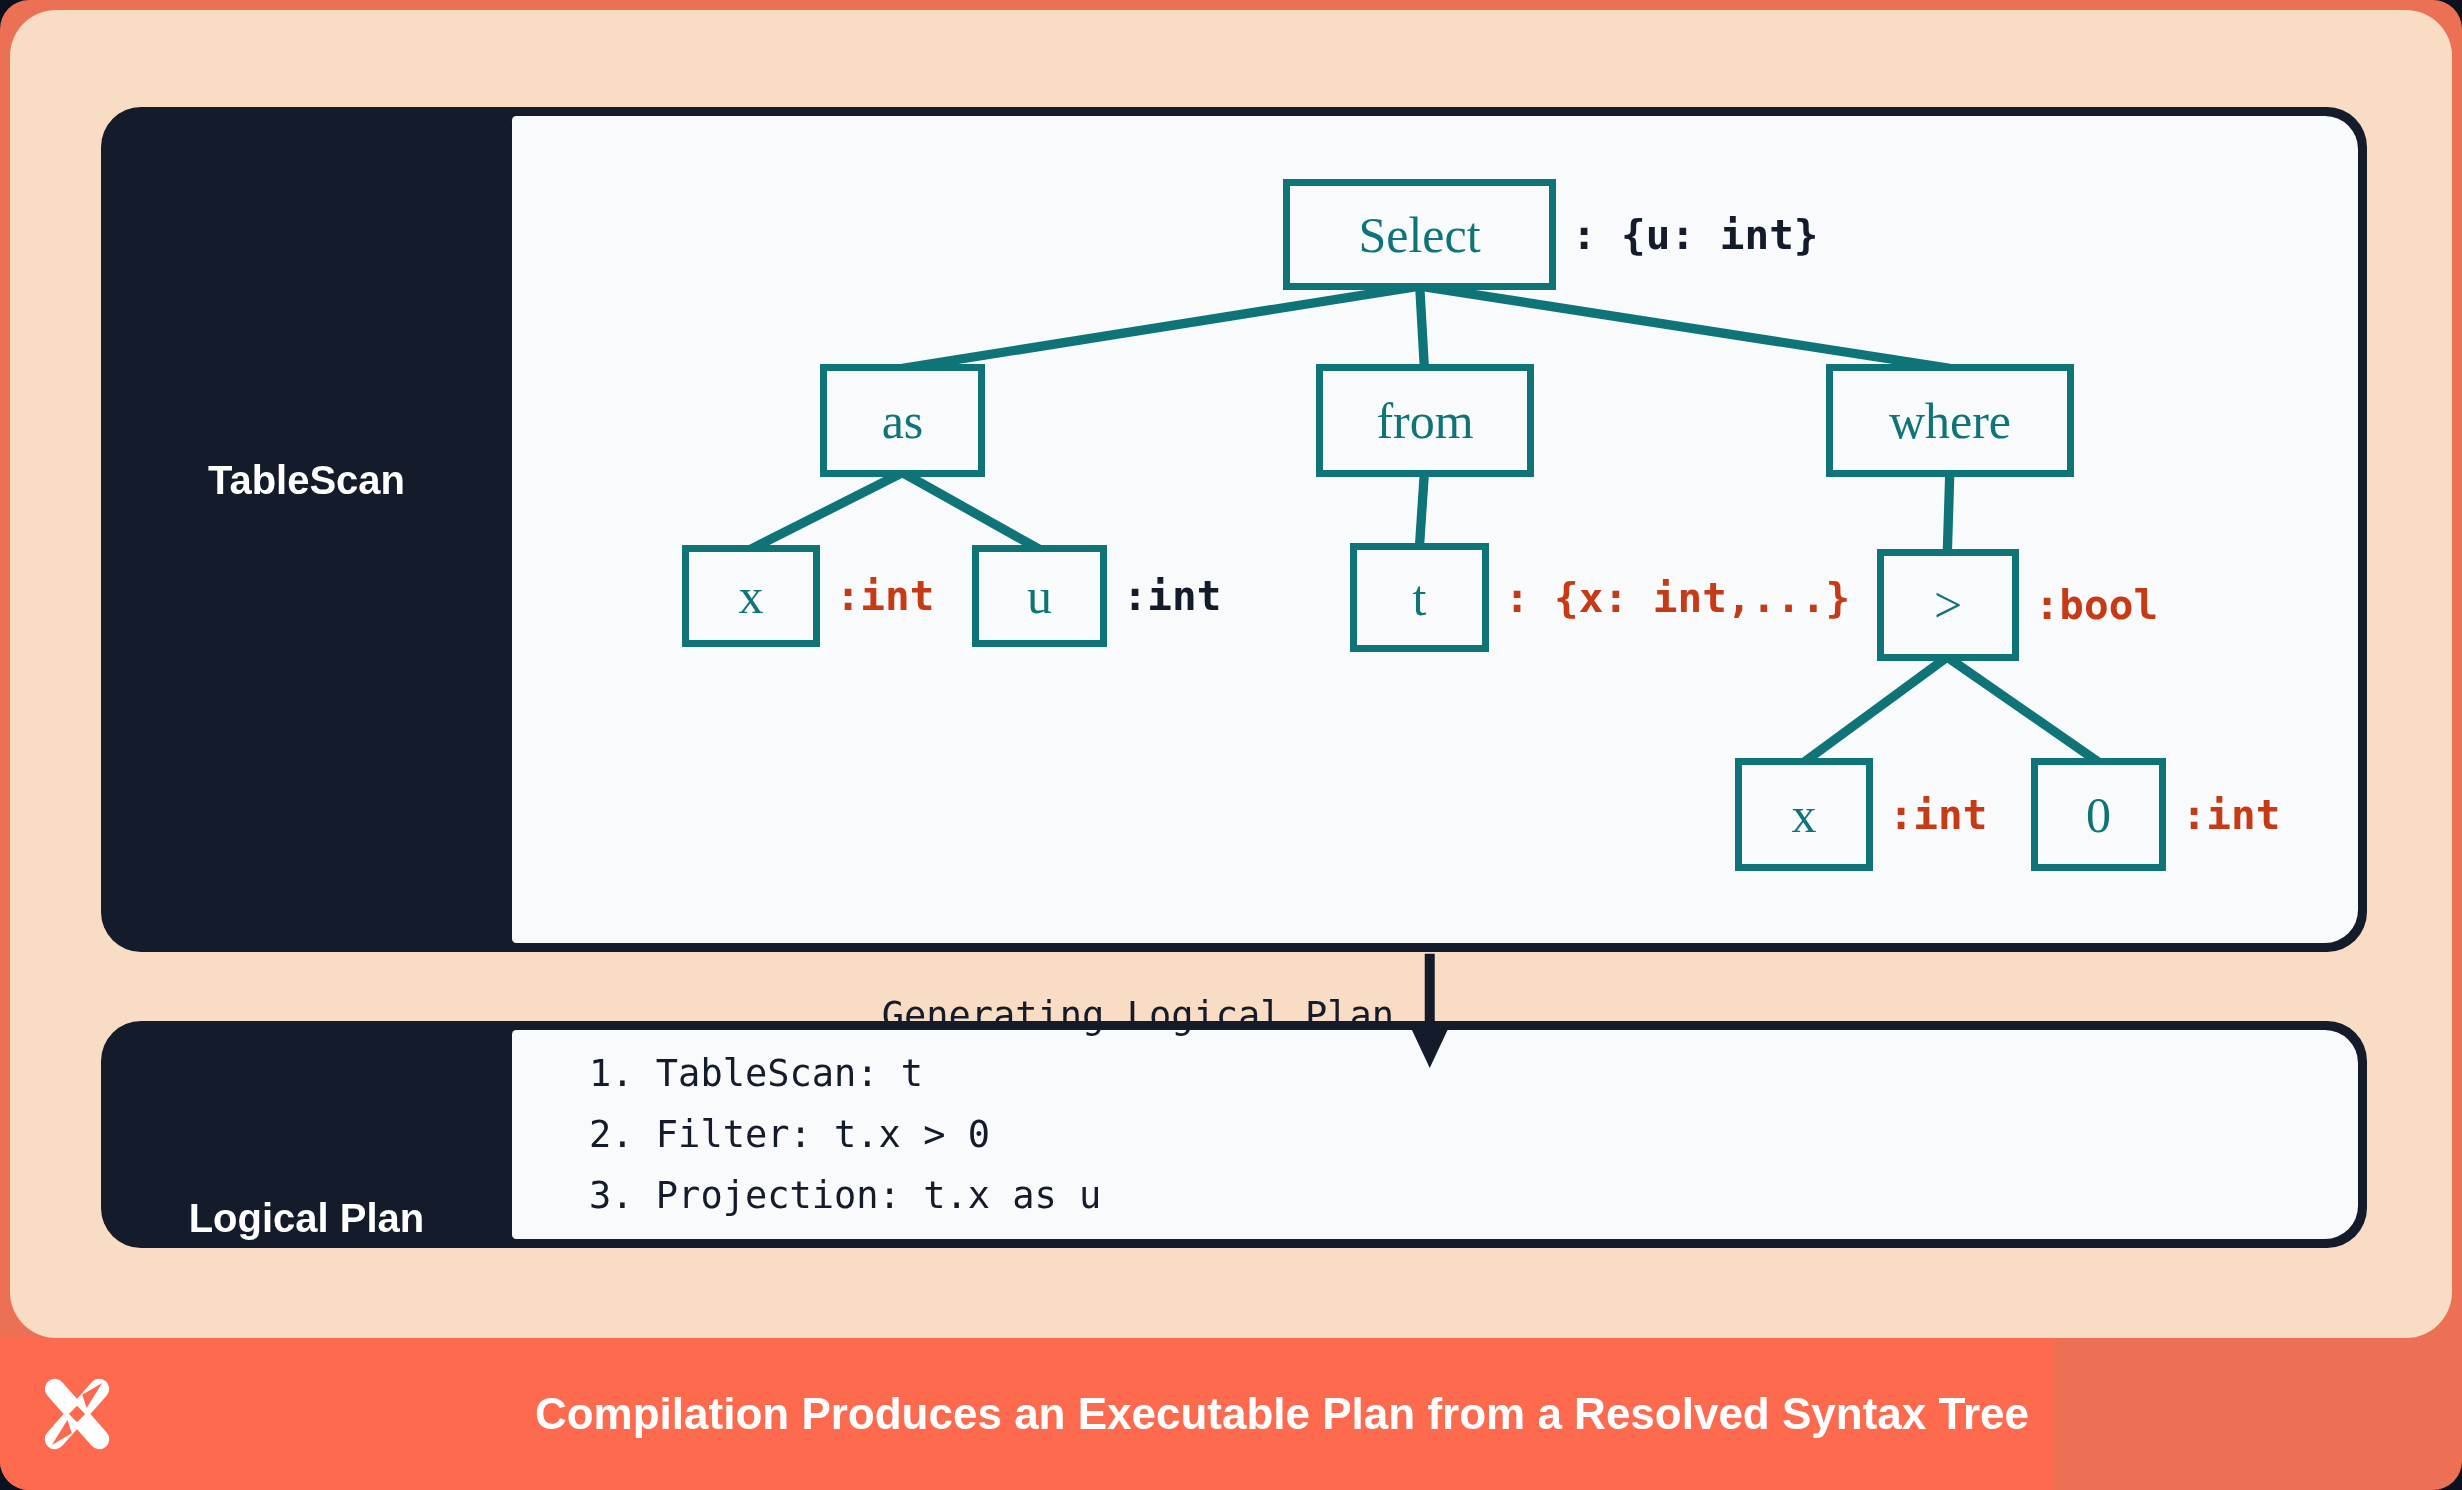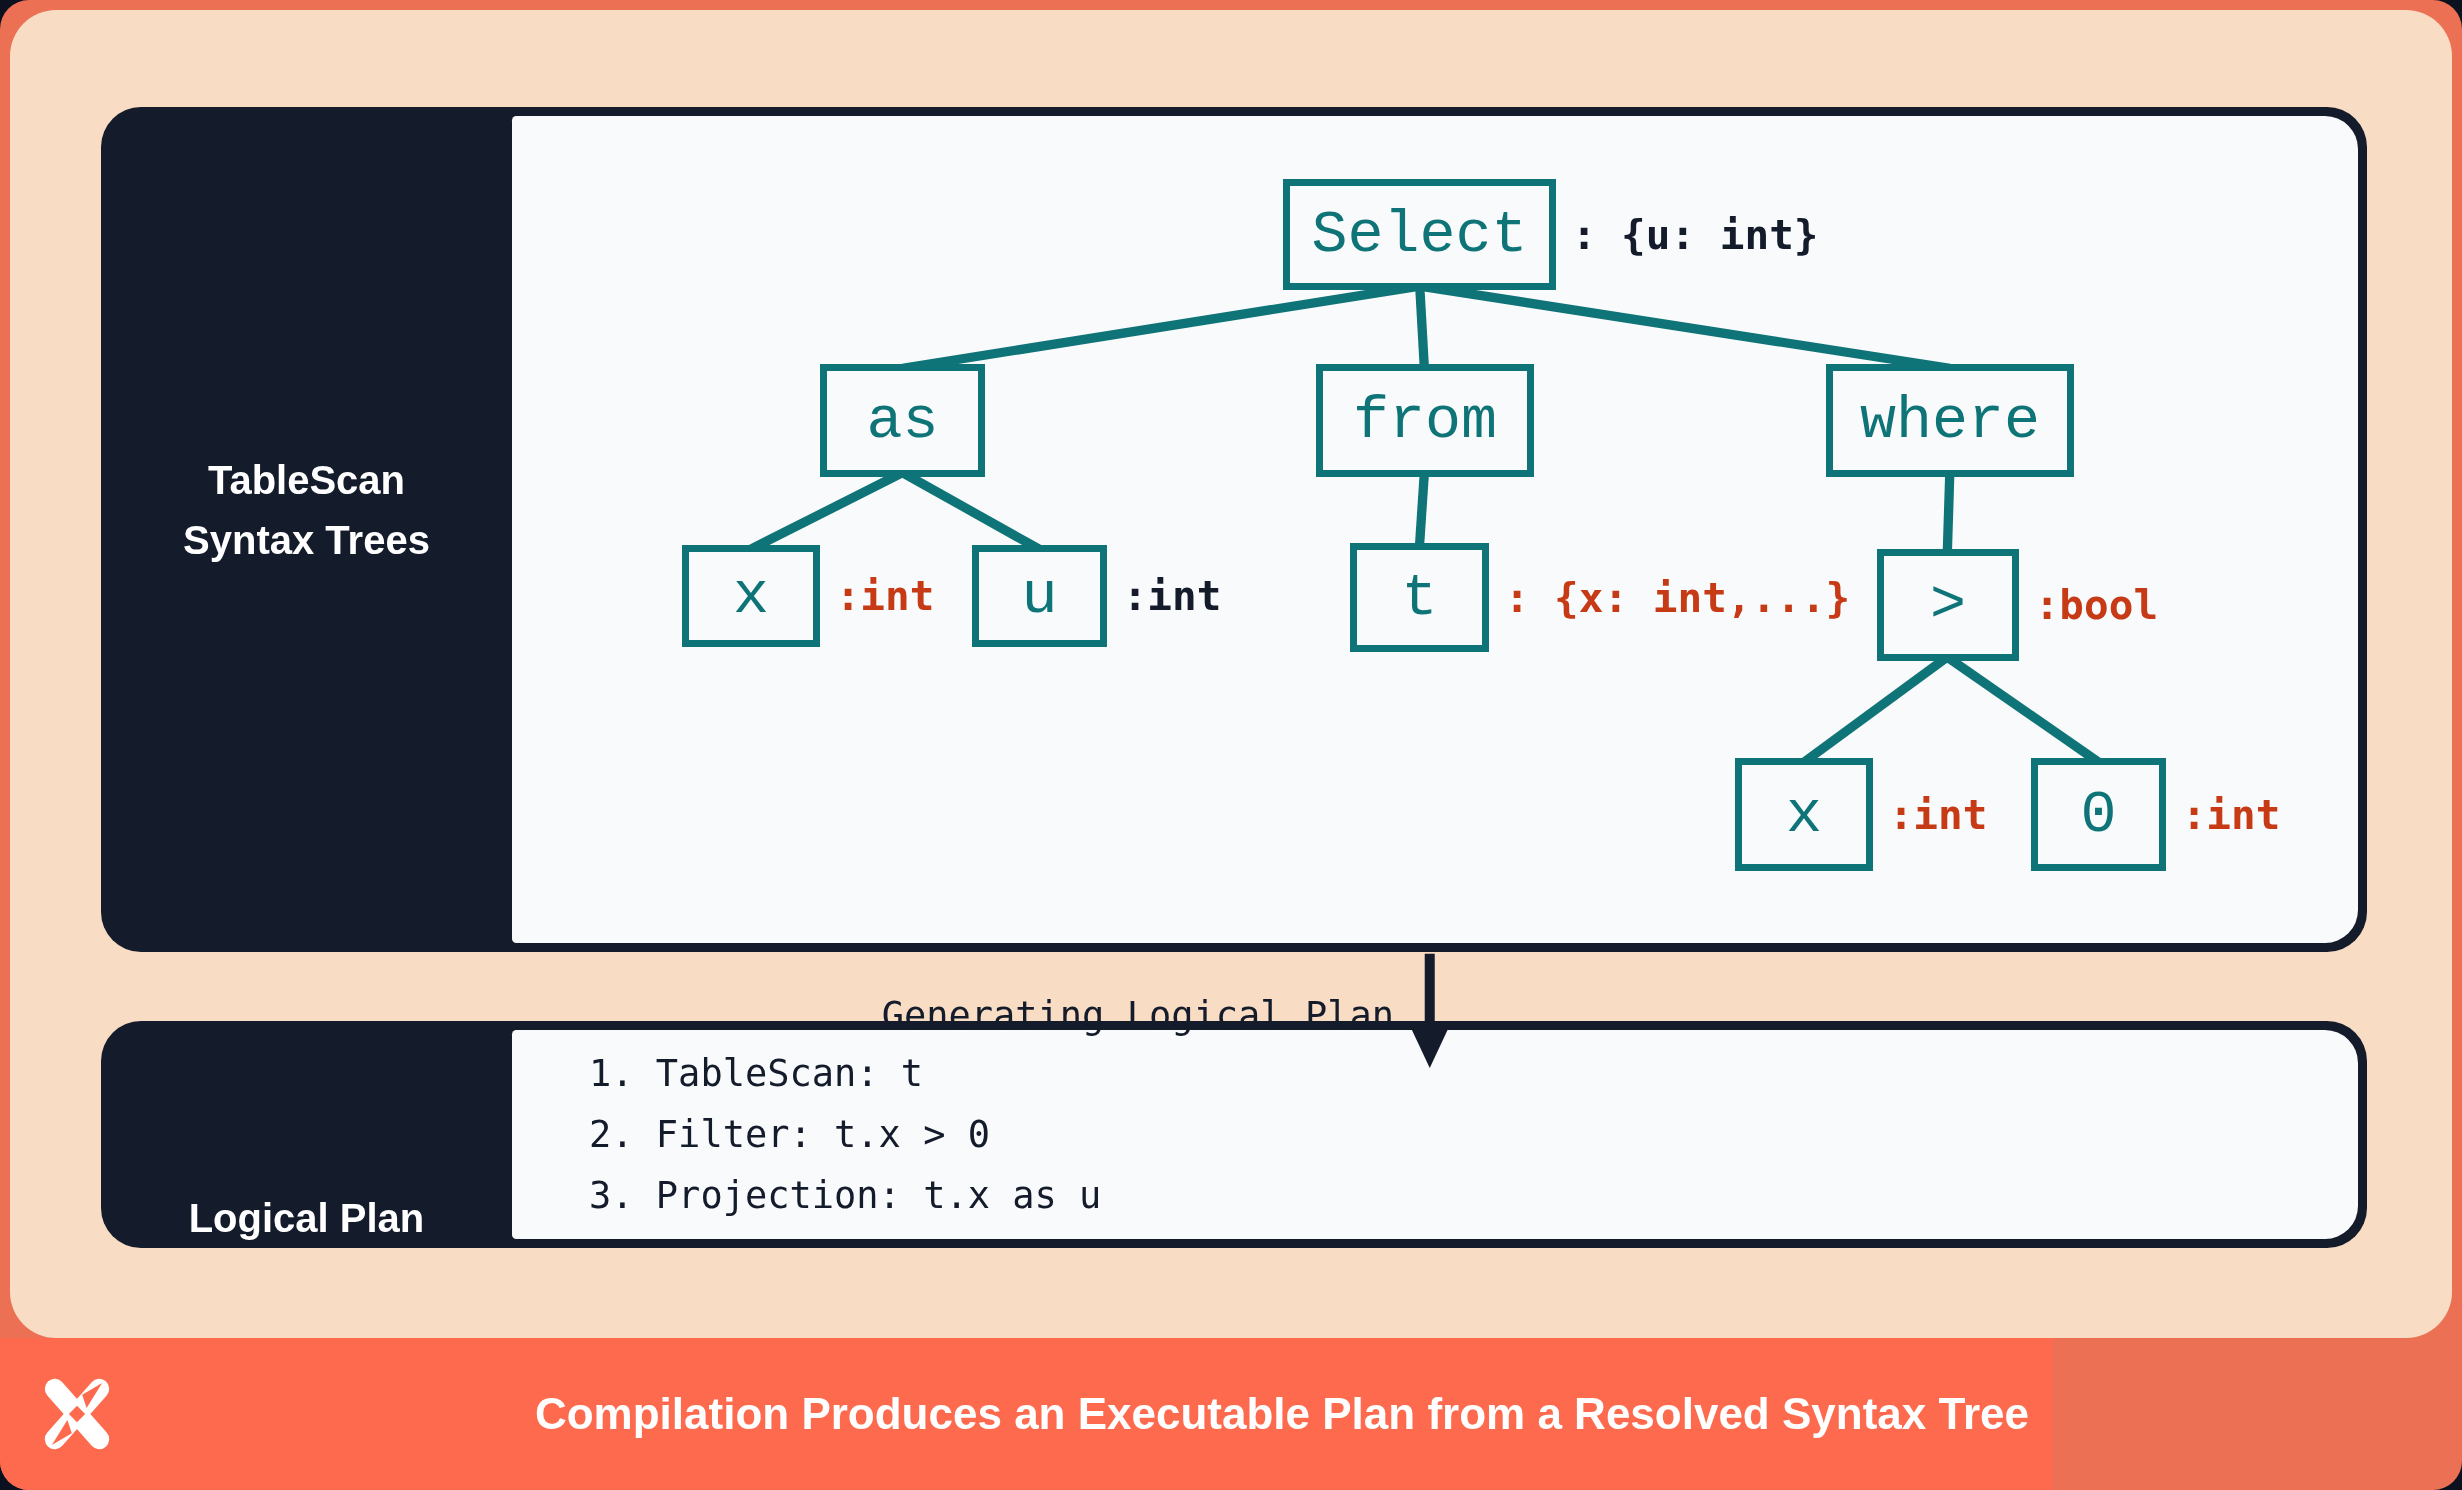--- a/index.html
+++ b/index.html
@@ -50,22 +50,22 @@
   }
   .panel-top .sidebar-label{justify-content:flex-start;padding-top:343px;box-sizing:border-box;}
   
   #tree-layer{position:absolute;inset:0;z-index:3;pointer-events:none;}
   .node{position:absolute;}
   .nbox{
     box-sizing:border-box;width:100%;height:100%;
     border:7.9px solid var(--teal);
     background:var(--panel-bg);
     display:flex;align-items:center;justify-content:center;
-    font-family:Liberation Mono, monospace;
-    font-size:60px;color:var(--teal);
+    font-family:Liberation Serif, serif;
+    font-size:50px;color:var(--teal);
   }
   .ann{
     position:absolute;left:calc(100% + 15.7px);top:50%;
     transform:translateY(-50%);
     font-family:"DejaVu Sans Mono",monospace;
     font-weight:bold;font-size:41px;white-space:nowrap;
   }
   .ann-dark{color:var(--navy);}
   .ann-red{color:var(--red);}
   
@@ -108,21 +108,20 @@
 <body>
 
 <div class="canvas">
 
   <div class="peach-card"></div>
 
   <div class="panel panel-top">
     <div class="panel-white"></div>
     <div class="sidebar-label">
       <div>TableScan</div>
-      <div>Syntax Trees</div>
     </div>
   </div>
 
   <div class="panel panel-bottom">
     <div class="panel-white">
       <div class="steps" id="plan-steps">
           <div class="step">1. TableScan: t</div>
           <div class="step">2. Filter: t.x &gt; 0</div>
           <div class="step">3. Projection: t.x as u</div>
         </div>

